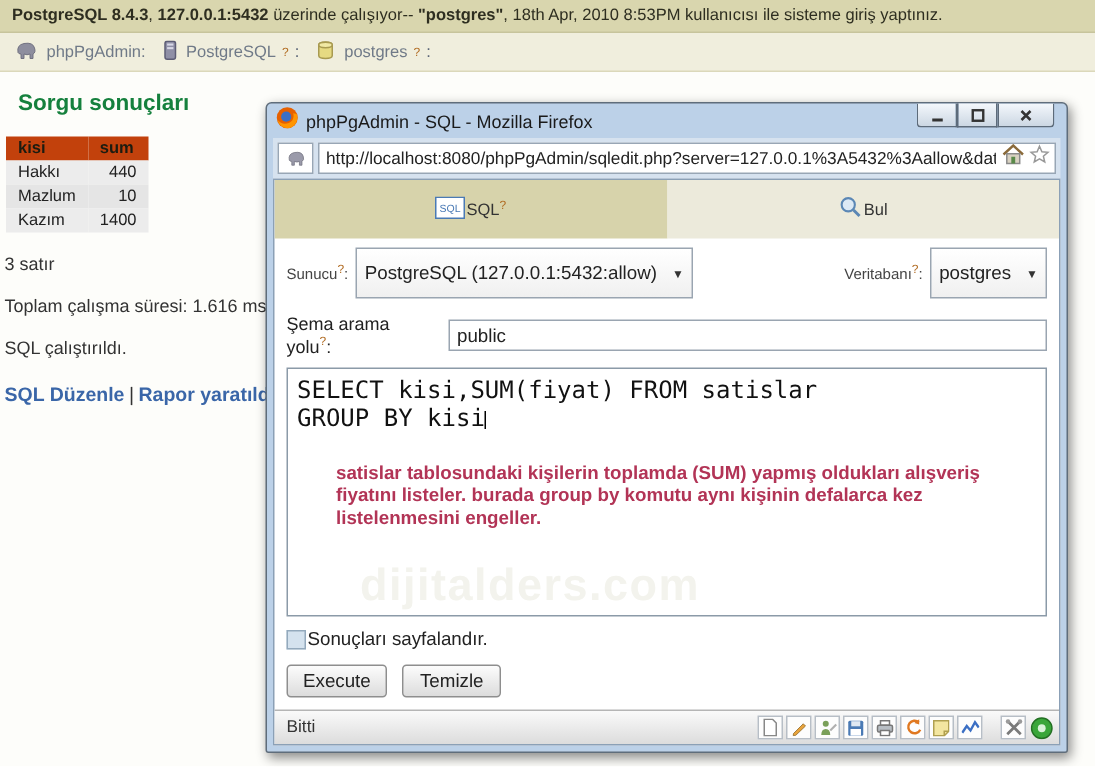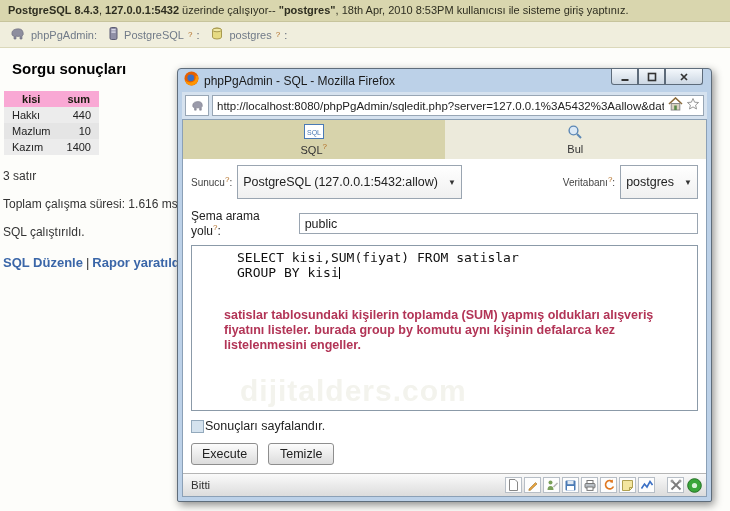--- a/index.html
+++ b/index.html
@@ -10,23 +10,23 @@
   .topbar { height:22px; background:#d9d6ae; border-bottom:1px solid #c7c49c;
             font-size:11px; color:#2e2e20; line-height:21px; padding-left:8px; white-space:nowrap; }
   .topbar b { font-weight:bold; }
   .crumbbar { height:26px; background:#f0eedd; border-bottom:1px solid #dbd8ba;
               display:flex; align-items:center; padding-left:10px; font-size:11px; color:#5c6678; gap:4px; }
   .crumbbar .crumb-link { color:#707a88; }
   .sup-q { color:#b06a20; font-size:8px; vertical-align:super; }
   .crumb-ic { display:inline-block; margin:0 2px 0 8px; }
 
   .results { padding:8px 0 0 2px; }
-  .results h2 { font-size:15px; font-weight:bold; color:#000000; margin:4px 0 14px 10px; }
+  .results h2 { font-size:15px; font-weight:bold; color:#15803d; margin:4px 0 14px 10px; }
   table.res { border-collapse:collapse; font-size:11px; margin-left:2px; }
-  table.res th { background:#f9a8d4; color:#1c1c10; font-weight:bold; padding:2px 8px; text-align:center;margin-left:40px; }
+  table.res th { background:#c2410c; color:#1c1c10; font-weight:bold; padding:2px 8px; text-align:left;margin-left:40px; }
   table.res td { padding:2px 8px; color:#222; }
   table.res td.num { text-align:right; }
   table.res tr.odd  td { background:#ececec;margin-top:12px; }
   table.res tr.even td { background:#e5e5e5; }
   .res-line { font-size:12px; color:#333; margin:14px 0 0 1px; }
   .res-links { font-size:13px; margin:16px 0 0 1px; font-weight:bold; }
   .res-links a { color:#3a66a8; text-decoration:none; }
   .res-links .sep { color:#333; font-weight:normal; padding:0 3px; }
 
   
@@ -44,35 +44,35 @@
   .urlrow { height:27px; margin:0 4px; background:#d6e2ef; display:flex; align-items:center; gap:3px; padding:2px 3px; }
   .favbox { width:24px; height:21px; background:#fff; border:1px solid #98a6b5; display:flex; align-items:center; justify-content:center; }
   .urlfield { flex:1; height:21px; background:#fff; border:1px solid #98a6b5; display:flex; align-items:center; overflow:hidden; }
   .urlfield input { flex:1; border:none; outline:none; font-size:11.5px; color:#222; padding:0 4px;
                     font-family:"Liberation Sans",sans-serif; background:transparent; }
   .urlfield .ic { flex:0 0 auto; margin-right:3px; }
 
   .client { flex:1; margin:0 4px 4px; background:#fff; border:1px solid #8ba0b6; display:flex; flex-direction:column; overflow:hidden; }
 
   .tabbar { display:flex; height:40px; }
-  .tab { flex:1; display:flex; flex-direction:column; align-items:center; justify-content:center; gap:1px; font-size:11px; color:#333; }
+  .tab { flex:1; display:flex; align-items:center; justify-content:center; gap:1px; font-size:11px; color:#333; }
   .tab.active { background:#d7d3ab; }
   .tab.idle   { background:#eceadb; }
 
   .formrow { display:flex; align-items:center; padding:6px 8px 4px; font-size:12px; color:#222; }
   .lbl-sm { font-size:10px; color:#444; }
   .selectbox { border:1px solid #9aa5b1; background:linear-gradient(#fff,#f0f0f0); height:31px;
                display:inline-flex; align-items:center; padding:16px 5px; margin-left:5px; font-size:12.5px; gap:10px; }
   .selectbox .arr { font-size:8px; color:#333; }
   .spacer { flex:1; }
   .txtinput { border:1px solid #9aa5b1; height:21px; font-size:12.5px; padding:0 5px; margin-left:6px;
               width:400px; font-family:"Liberation Sans",sans-serif; color:#222; outline:none; }
 
   .sqlbox { position:relative; margin:3px 8px 0; height:170px; border:1px solid #8b9aa8; background:#fff; overflow:hidden; }
-  .sql-text { font-family:"DejaVu Sans Mono", monospace; font-size:13px; color:#111; white-space:pre-wrap; padding:4px 6px;margin-left:39px; }
+  .sql-text { font-family:"DejaVu Sans Mono", monospace; font-size:16px; color:#111; white-space:pre-wrap; padding:4px 6px; }
   .sql-text::after { content:""; display:inline-block; width:1px; height:12px; background:#000; vertical-align:-2px; }
   .annotation { position:absolute; left:32px; top:62px; width:452px; font-size:12.5px; font-weight:bold;
                 color:#b23456; line-height:15px; }
   .watermark { position:absolute; left:48px; top:128px; font-size:30px; font-weight:bold; color:#f3f3ed;
                letter-spacing:1px; }
 
   .cbrow { display:flex; align-items:center; gap:1px; padding:8px 8px 2px; font-size:12.5px; color:#222; }
   .cb { width:13px; height:13px; background:#d4e2ee; border:1px solid #93a9bc; display:inline-block; }
 
   .btnrow { display:flex; gap:10px; padding:8px 8px; }

